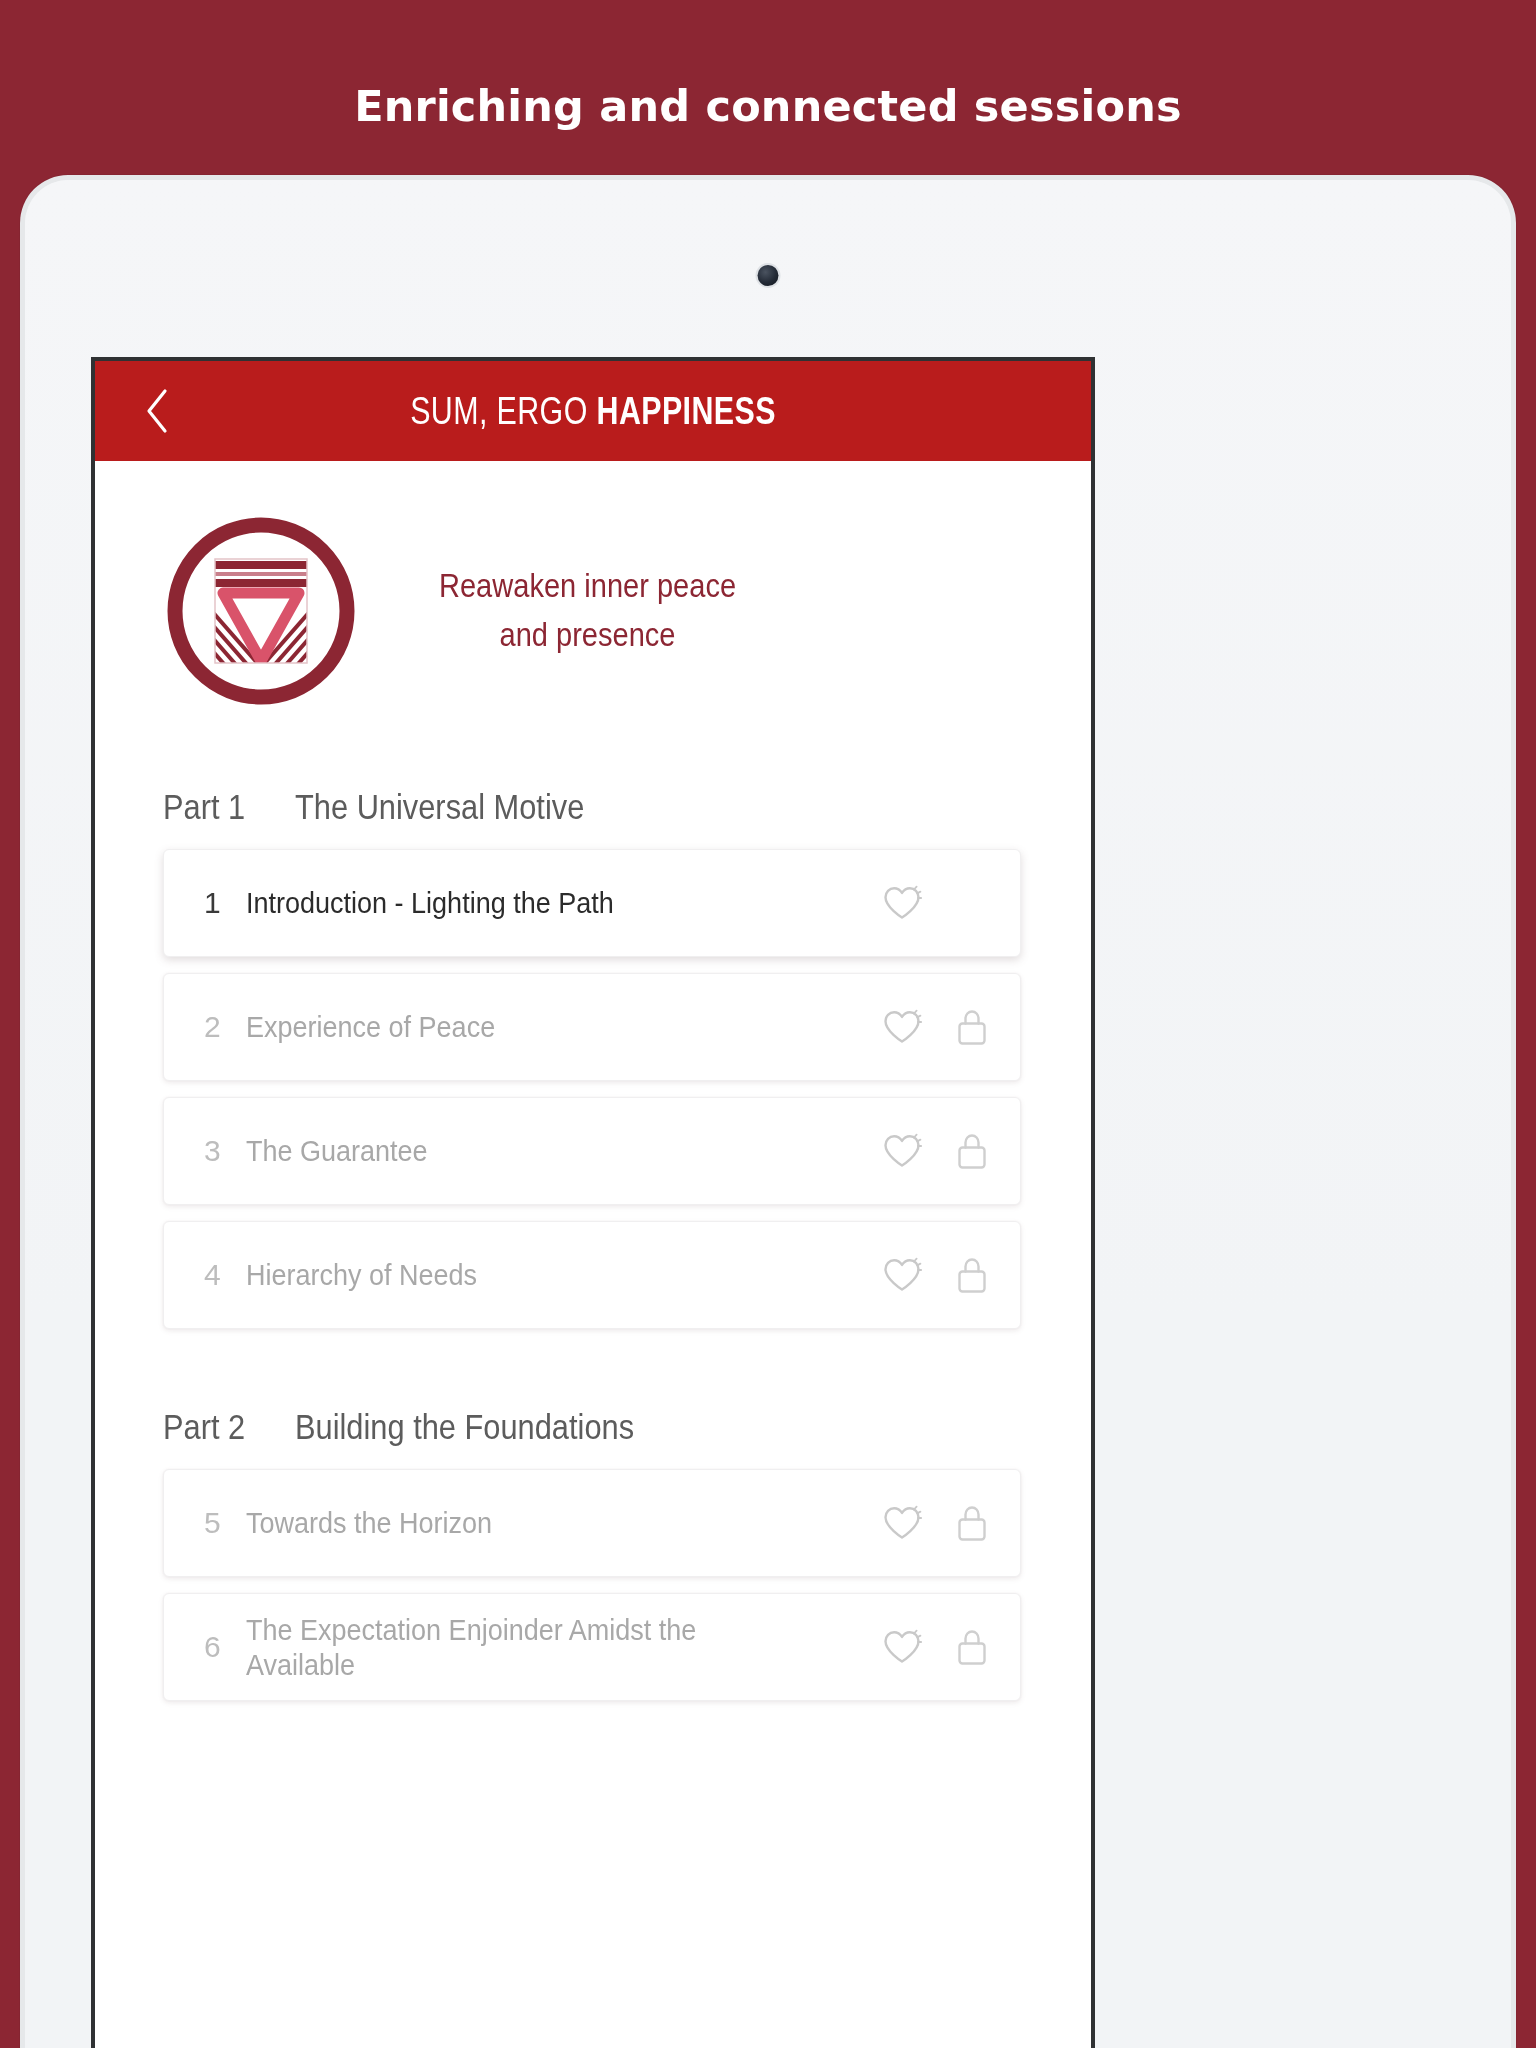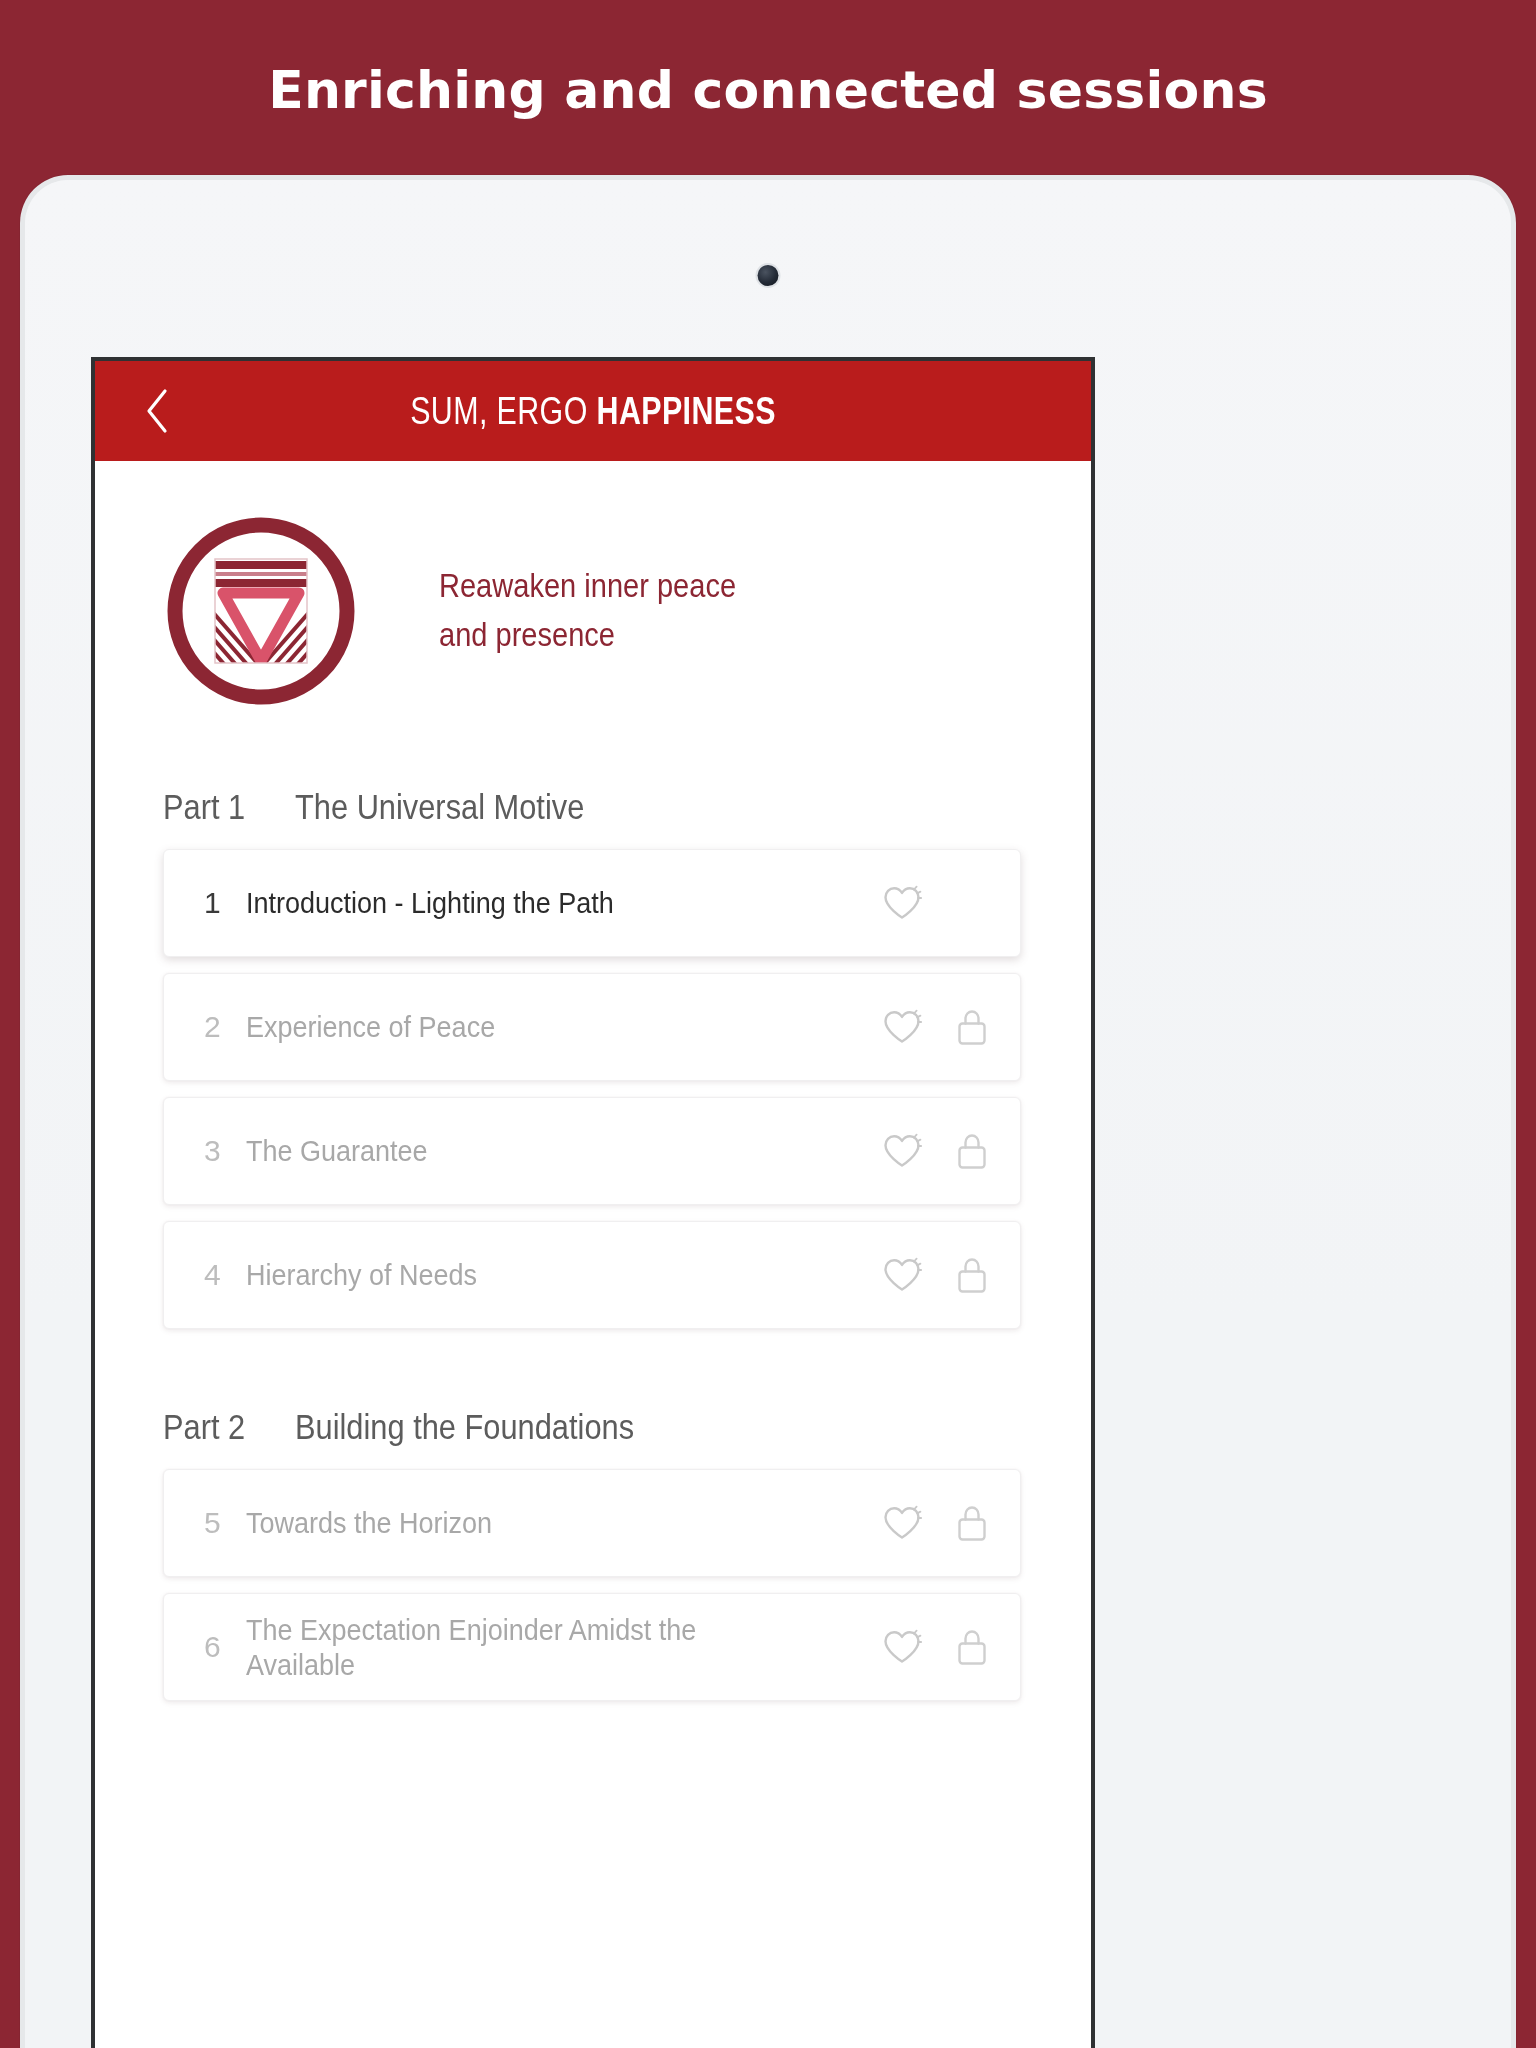--- a/index.html
+++ b/index.html
@@ -10,29 +10,29 @@
   }
   body {
     font-family: "Liberation Sans", sans-serif;
     background: #8c2633;
     position: relative;
   }
 
   
   .promo-headline {
     position: absolute;
-    top: 0;
+    top: 16px;
     left: 0;
     width: 1536px;
     height: 180px;
     display: flex;
     align-items: center;
     justify-content: center;
     color: #ffffff;
-    font-size: 52px;
+    font-size: 43px;
     font-weight: 600;
     letter-spacing: 0.2px;
     font-family: "DejaVu Sans", sans-serif;
   }
 
   
   .device {
     position: absolute;
     left: 20px;
     top: 175px;
@@ -107,20 +107,21 @@
     white-space: nowrap;
   }
   .appbar-title .light { font-weight: 300; }
   .appbar-title .bold  { font-weight: 700; }
 
   
   .brand {
     display: flex;
     align-items: center;
     padding: 52px 0 0 68px;
+    text-align: center;
   }
   .brand-logo {
     width: 196px;
     height: 196px;
     flex: 0 0 196px;
   }
   .brand-tagline {
     margin-left: 80px;
     color: #8c2633;
     font-size: 33px;

